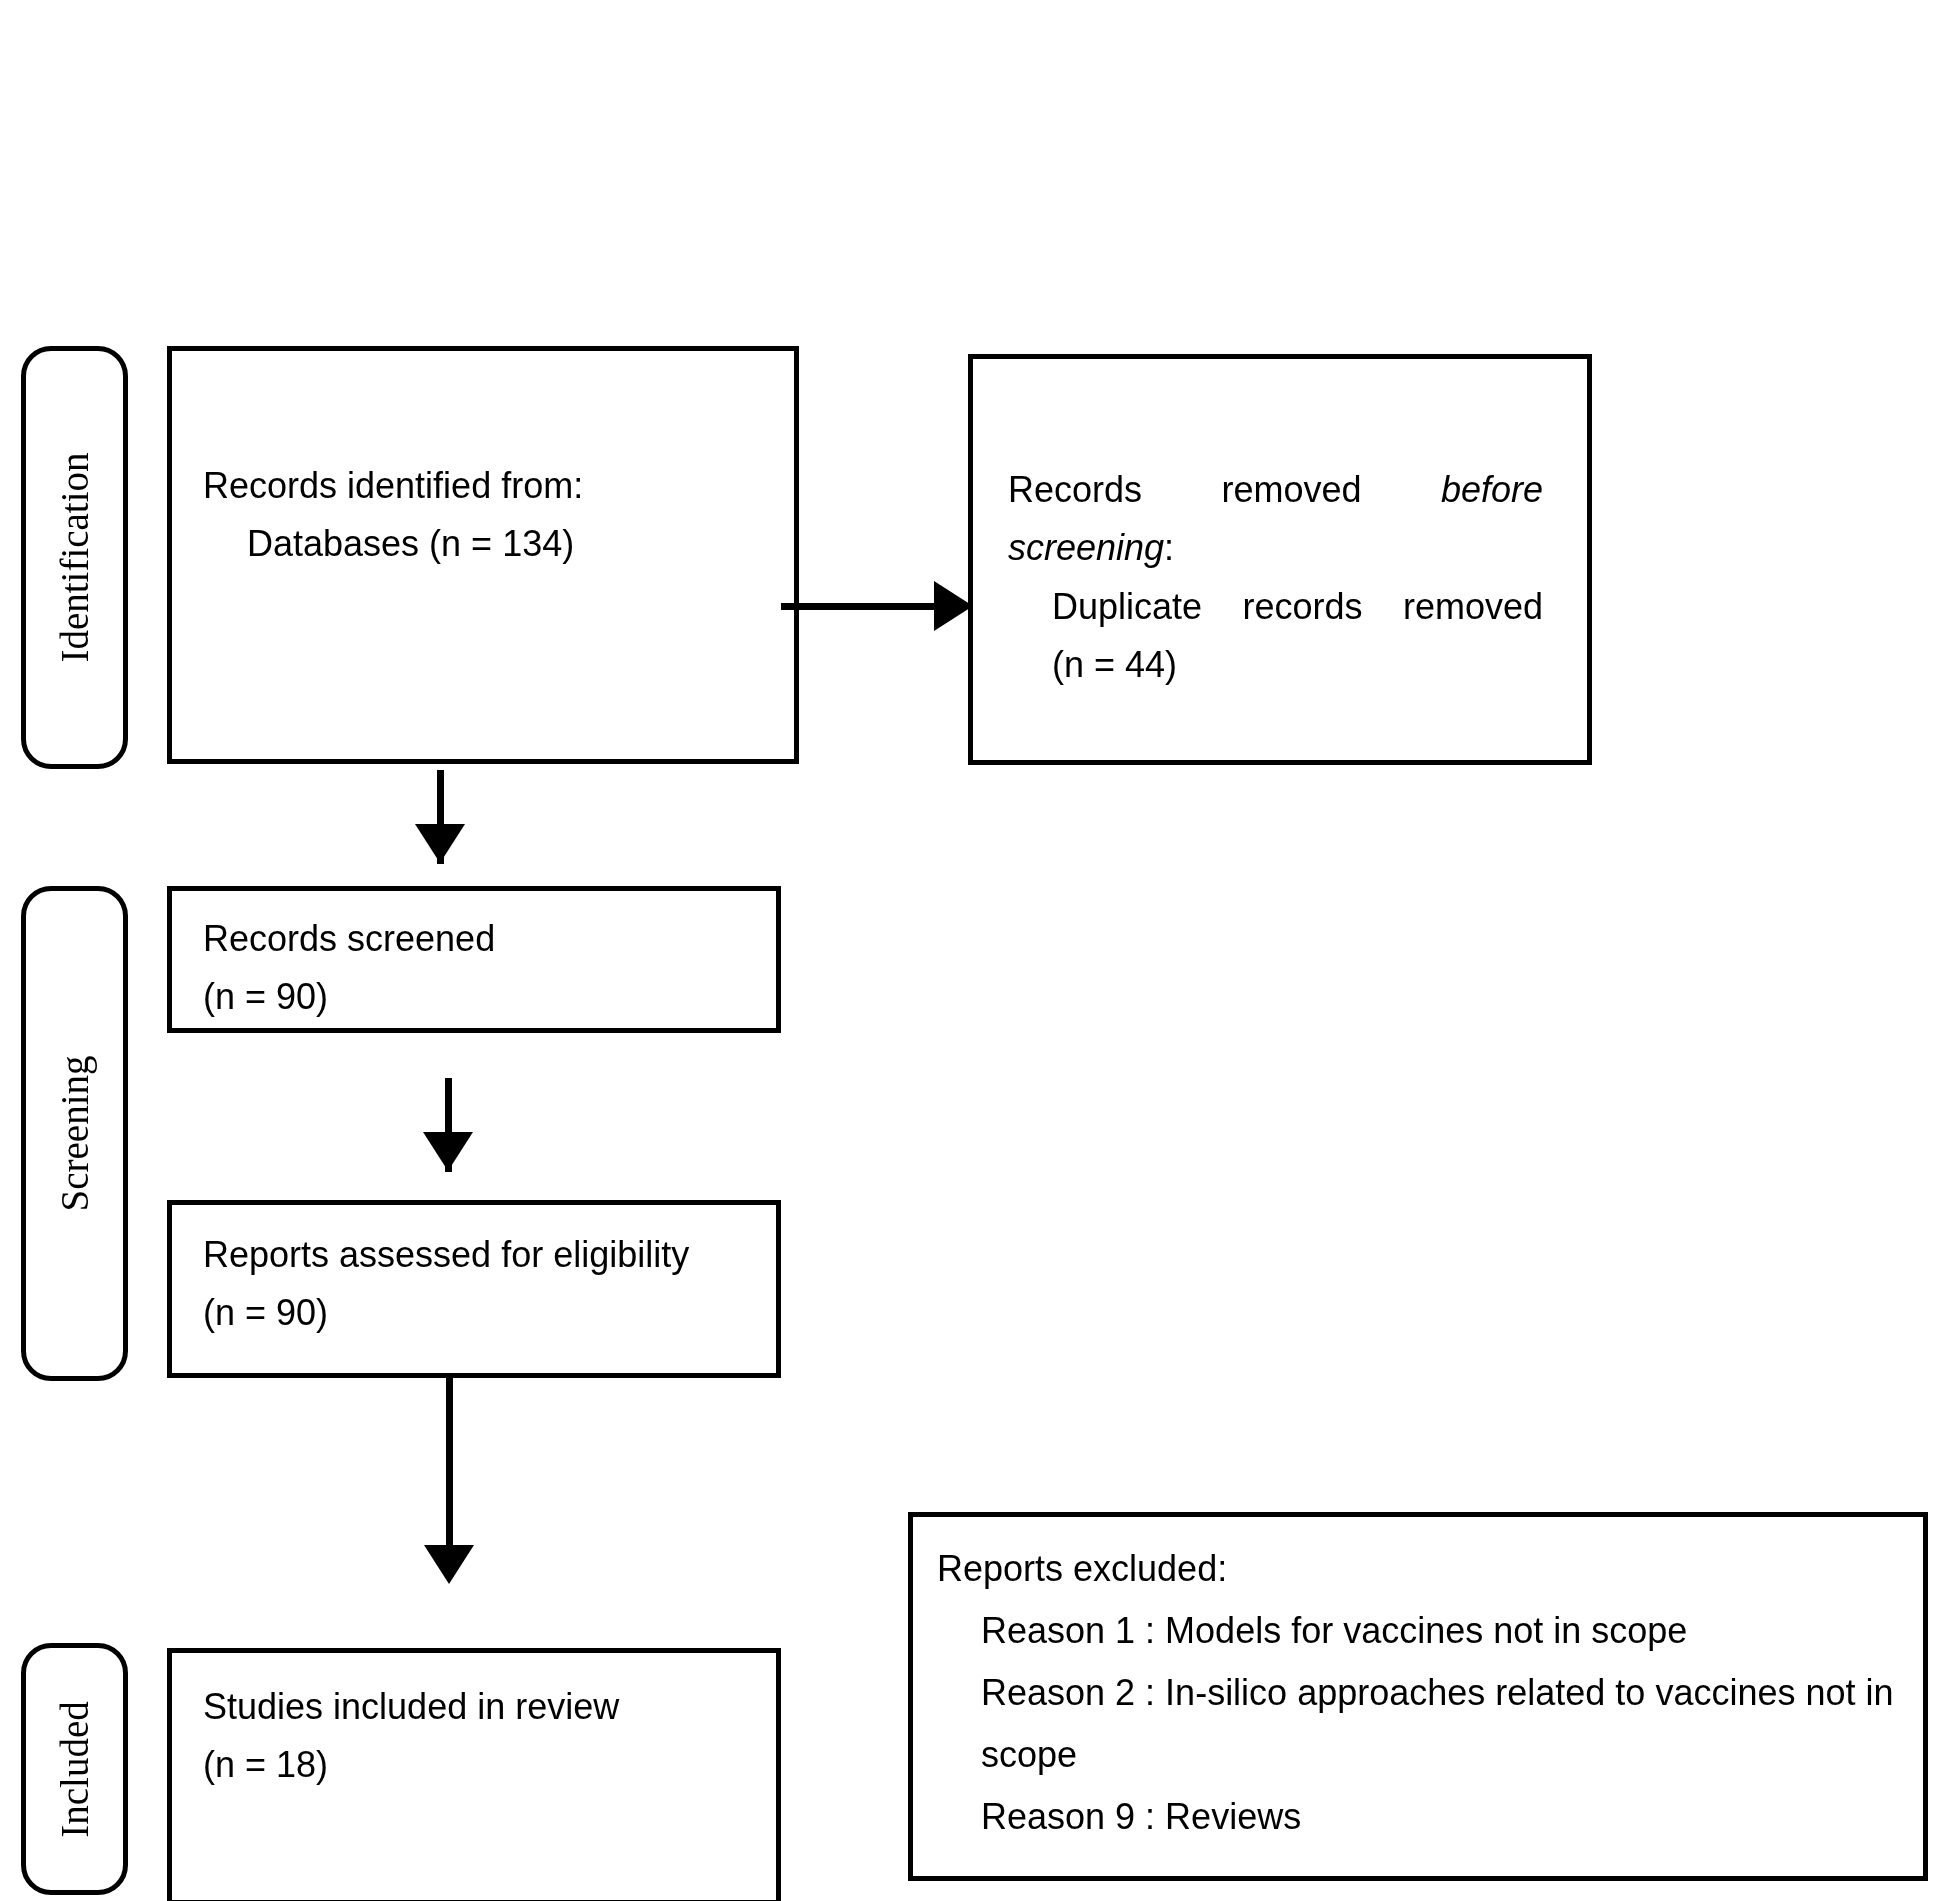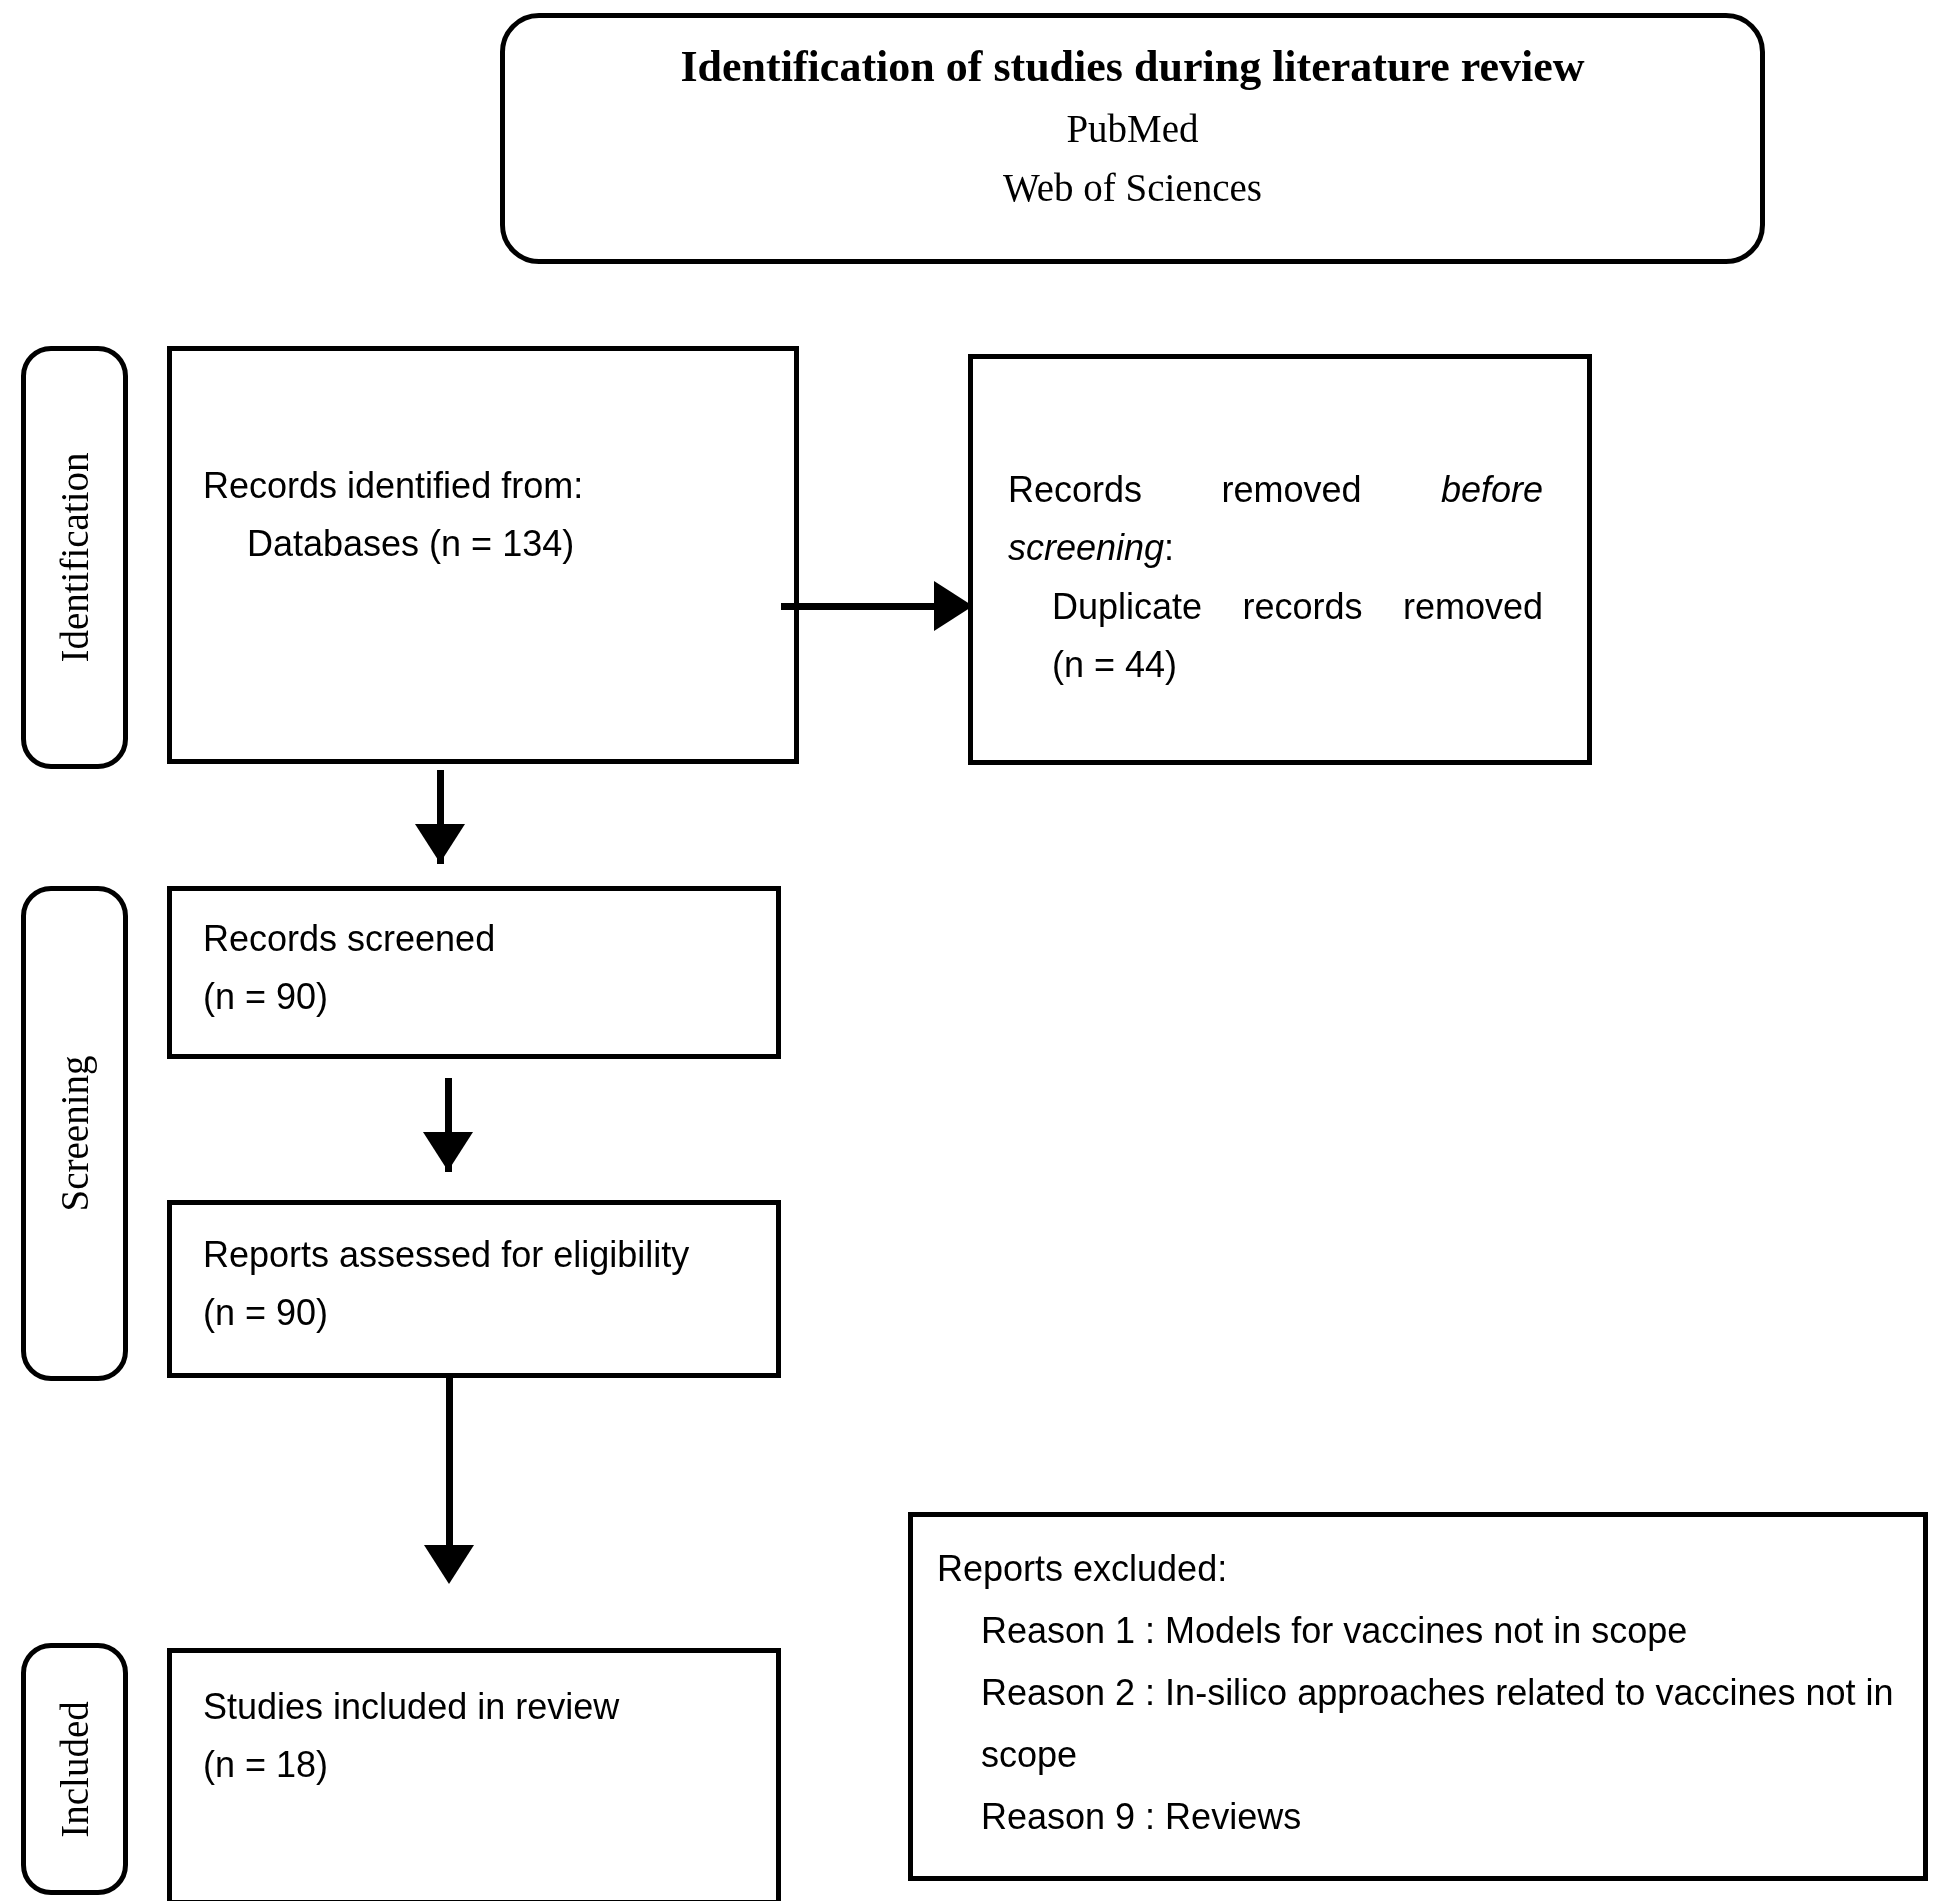--- a/index.html
+++ b/index.html
@@ -116,25 +116,20 @@
     border-top: 25px solid transparent;
     border-bottom: 25px solid transparent;
     border-left: 39px solid #000000;
   }
 </style>
 </head>
 <body>
 
 <div id="page">
 
-  <div class="box rounded" id="header-box">
-    <div class="title">Identification of studies during literature review</div>
-    <div class="sub">PubMed</div>
-    <div class="sub">Web of Sciences</div>
-  </div>
 
   <div class="stage-label" style="left:21px; top:346px; width:107px; height:423px;">
     <span class="vtext">Identification</span>
   </div>
 
   <div class="stage-label" style="left:21px; top:886px; width:107px; height:495px;">
     <span class="vtext">Screening</span>
   </div>
 
   <div class="stage-label" style="left:21px; top:1643px; width:107px; height:252px;">
@@ -149,21 +144,21 @@
   </div>
 
   <div class="box" style="left:968px; top:354px; width:624px; height:411px;">
     <div class="boxtext" style="left:35px; top:54px; width:535px;margin-top:48px;">
       <p class="just-left"><span>Records removed </span><em class="ital">before screening</em><span>:</span></p>
       <p class="indent1 justified">Duplicate records removed</p>
       <p class="indent1">(n = 44)</p>
     </div>
   </div>
 
-  <div class="box" style="left:167px; top:886px; width:614px; height:173px;">
+  <div class="box" style="left:167px; top:886px; width:614px; height:147px;">
     <div class="boxtext" style="left:31px; top:19px; width:535px;">
       <p>Records screened</p>
       <p>(n = 90)</p>
     </div>
   </div>
 
   <div class="box" style="left:167px; top:1188px; width:614px; height:178px;margin-top:12px;">
     <div class="boxtext" style="left:31px; top:21px; width:554px;">
       <p>Reports assessed for eligibility</p>
       <p>(n = 90)</p>

